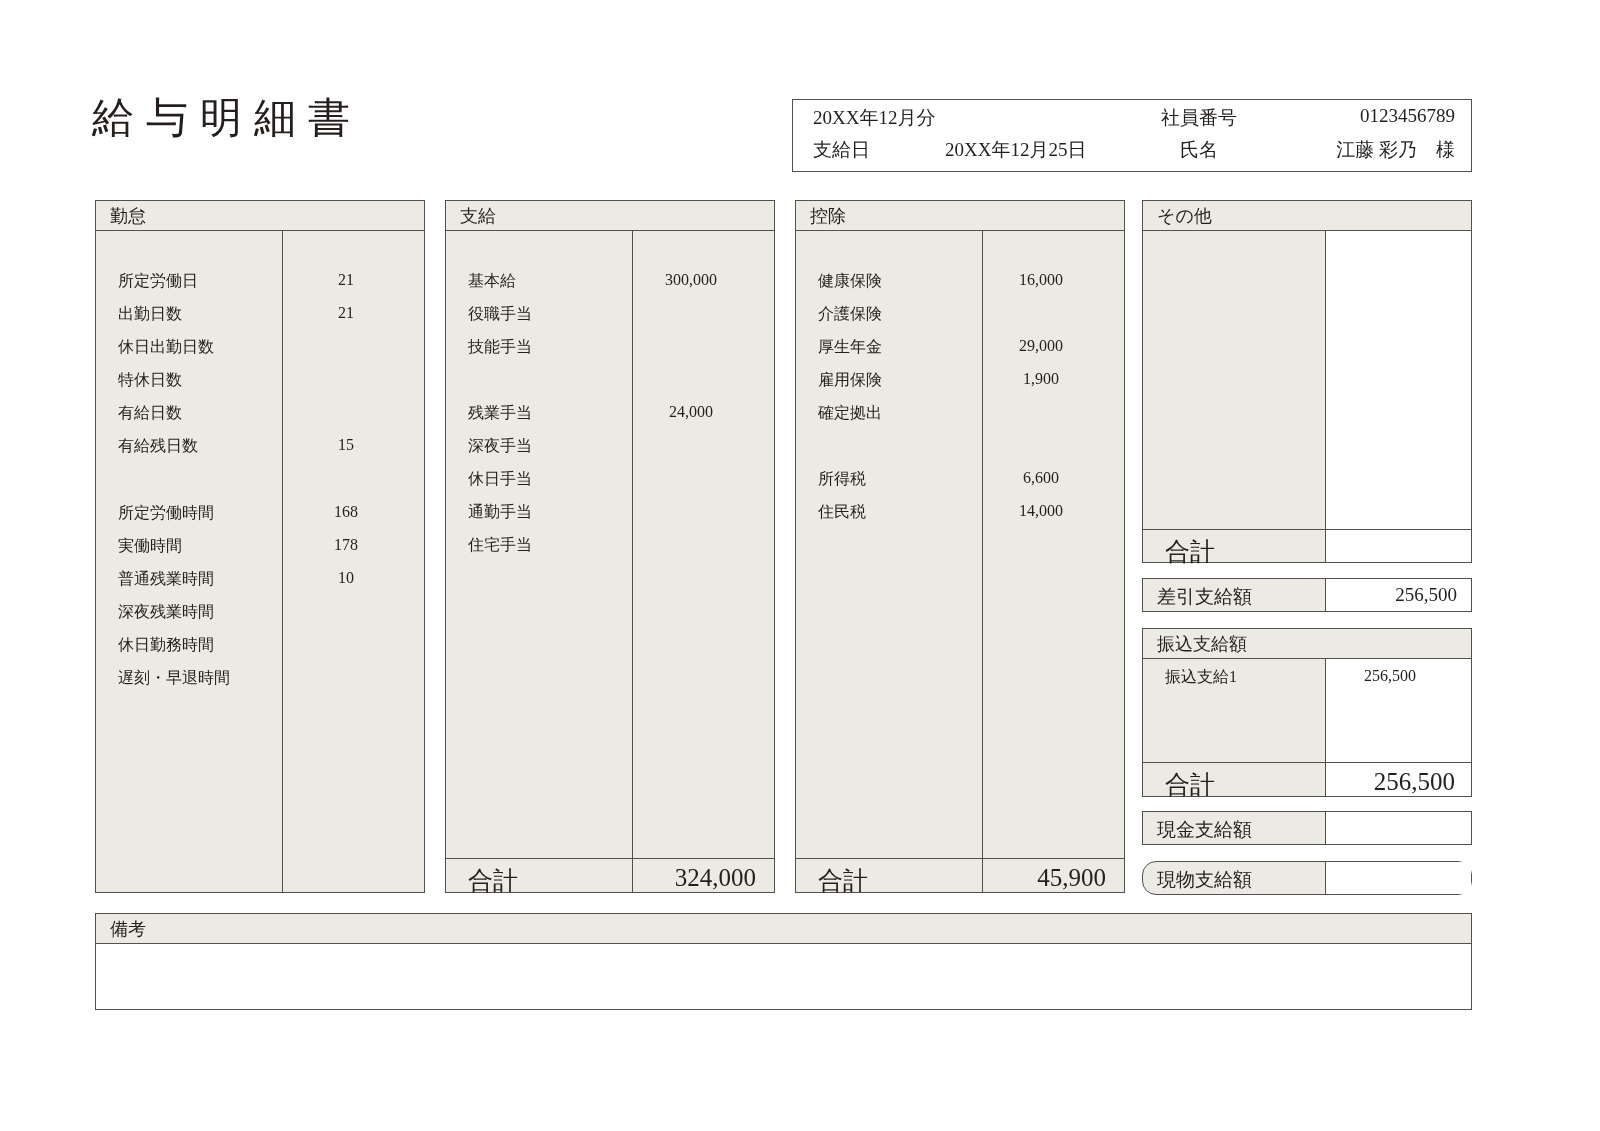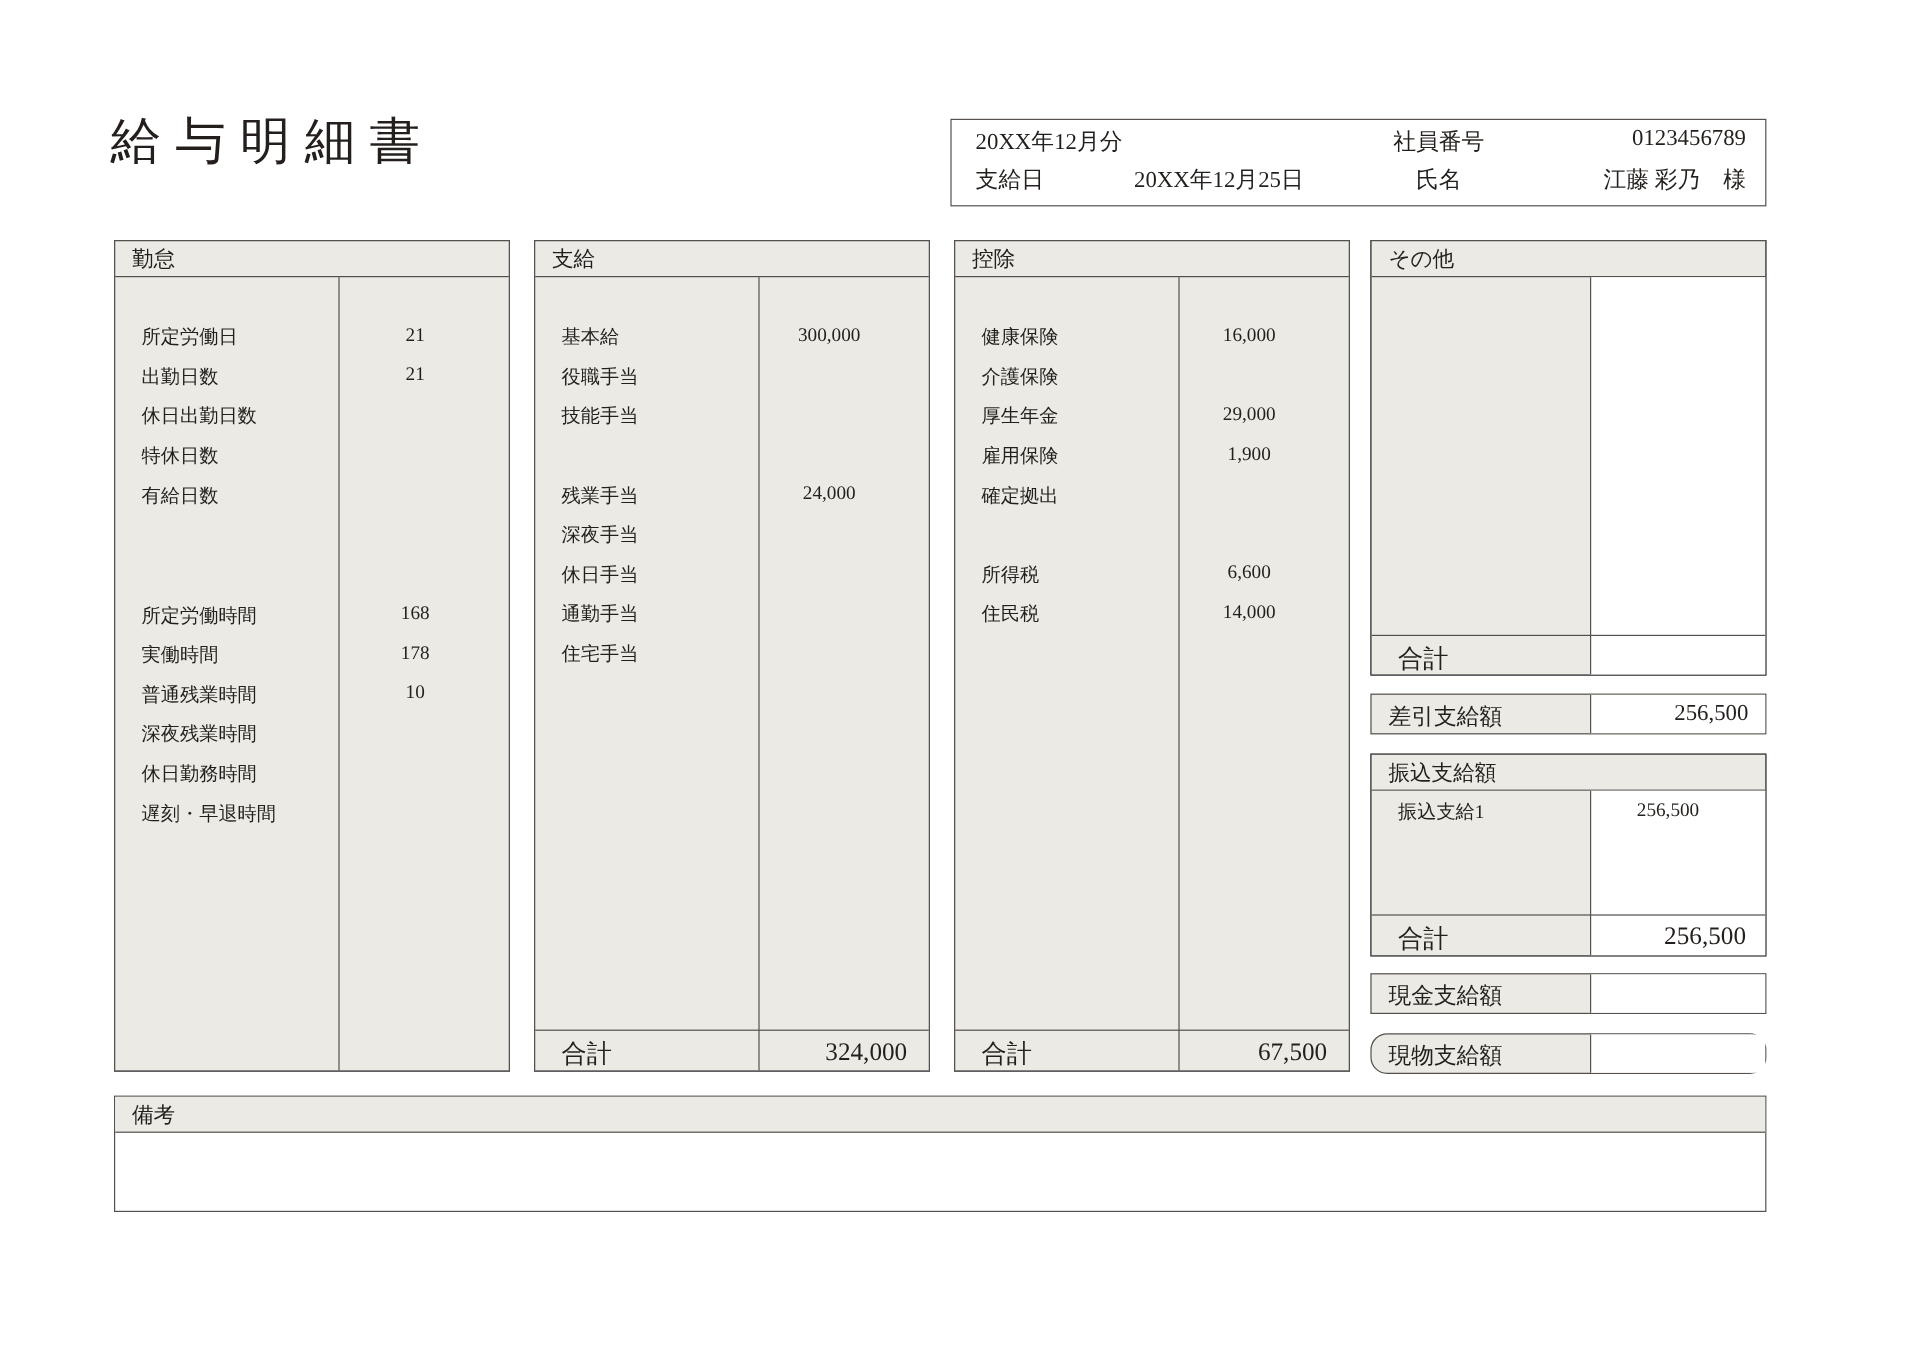--- a/index.html
+++ b/index.html
@@ -112,21 +112,21 @@
     top: 4px;
     text-align: center;
   }
   .total-row {
     position: absolute;
     left: 0;
     width: 100%;
     height: 34px;
     border-top: 1.5px solid #55504c;
     box-sizing: border-box;
-    font-size: 21px;
+    font-size: 25px;
   }
   .total-row .lbl {
     position: absolute;
     left: 22px;
     top: 5px;
   }
   .total-row .val {
     position: absolute;
     top: 5px;
     text-align: right;
@@ -268,20 +268,24 @@
           <span class="val"></span>
         </div>
       <div class="row" style="top:135px">
           <span class="lbl">特休日数</span>
           <span class="val"></span>
         </div>
       <div class="row" style="top:168px">
           <span class="lbl">有給日数</span>
           <span class="val"></span>
         </div>
+      <div class="row" style="top:201px">
+          <span class="lbl">有給残日数</span>
+          <span class="val">15</span>
+        </div>
       <div class="row" style="top:234px">
           <span class="lbl"></span>
           <span class="val"></span>
         </div>
       <div class="row" style="top:268px">
           <span class="lbl">所定労働時間</span>
           <span class="val">168</span>
         </div>
       <div class="row" style="top:301px">
           <span class="lbl">実働時間</span>
@@ -384,21 +388,21 @@
       <div class="row" style="top:234px">
           <span class="lbl">所得税</span>
           <span class="val">6,600</span>
         </div>
       <div class="row" style="top:267px">
           <span class="lbl">住民税</span>
           <span class="val">14,000</span>
         </div>
       <div class="total-row" style="top:627px">
         <span class="lbl">合計</span>
-        <span class="val">67,500</span>
+        <span class="val">45,900</span>
       </div>
     </div>
   </div>
 
   <div class="block" id="block-other">
     <div class="block-head">その他</div>
     <div class="block-body">
       <div class="white-col"></div>
       <div class="vline"></div>
       <div class="row" style="top:36px">

